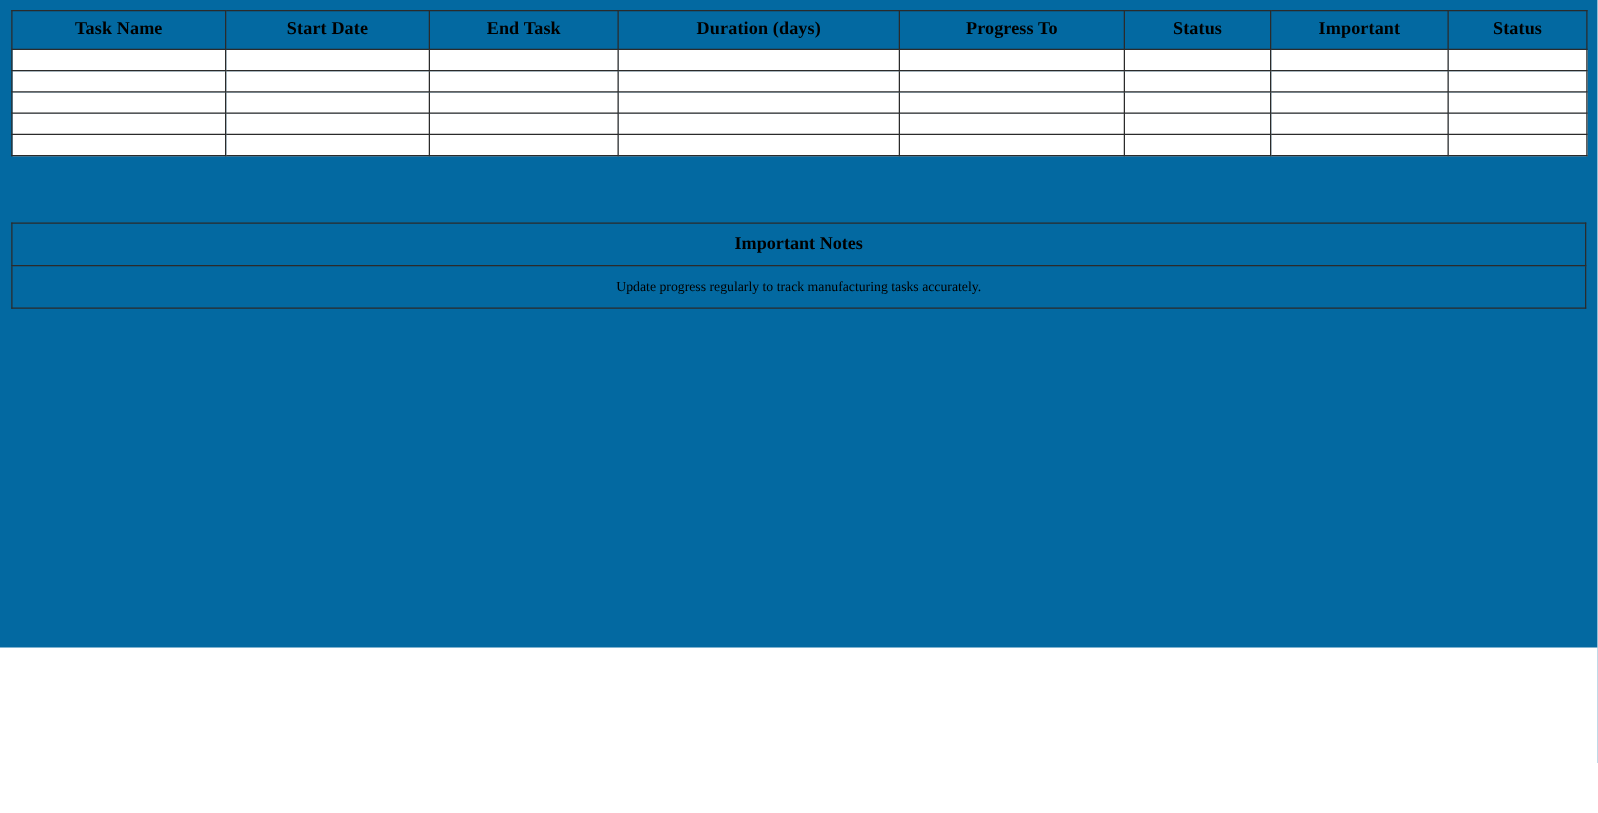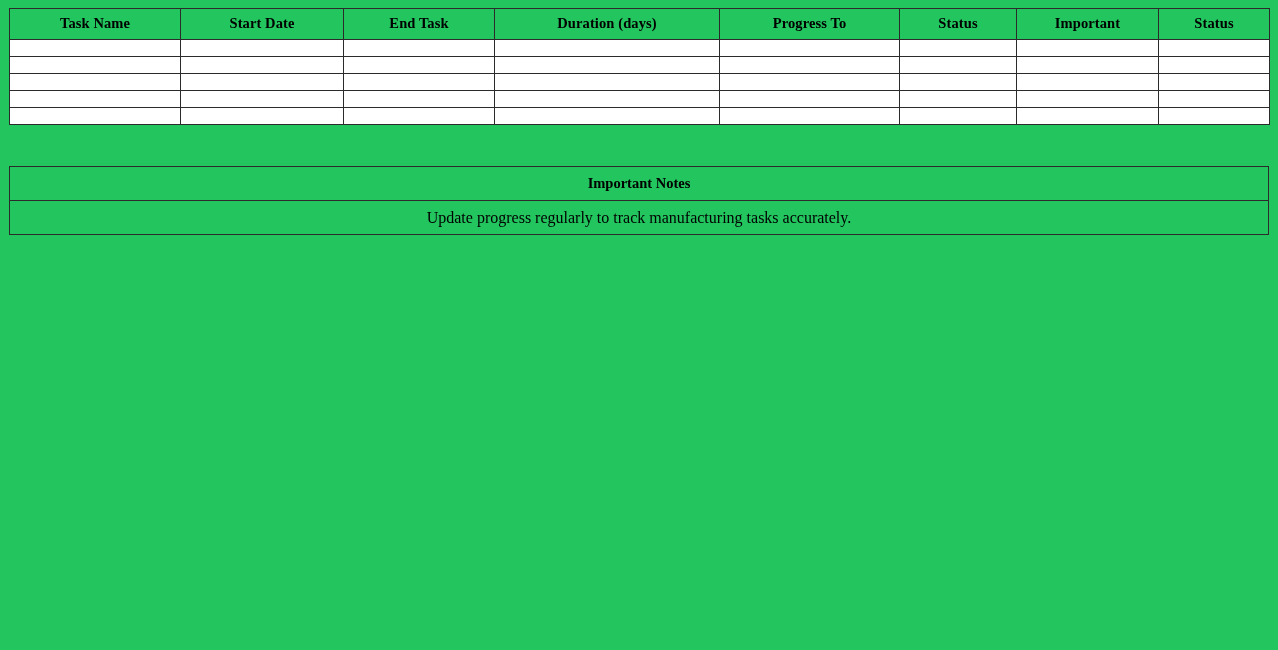--- a/index.html
+++ b/index.html
@@ -10,22 +10,22 @@
     height: 650px;
     overflow: hidden;
   }
   body {
     font-family: "Liberation Serif", "DejaVu Serif", serif;
     color: #000000;
   }
   .page {
     position: relative;
     width: 1278px;
-    height: 650px;
-    background: #22c55e;
+    height: 518px;
+    background: #0369a1;
   }
 
   
   .task-table-wrap {
     position: absolute;
     left: 9px;
     top: 8px;
     width: 1260px;
   }
   table.grid {
@@ -61,21 +61,21 @@
   .c-duration { width: 225px; }
   .c-assigned { width: 180px; }
   .c-status   { width: 117px; }
   .c-progress { width: 142px; }
   .c-notes    { width: 111px; }
 
   
   .notes-table-wrap {
     position: absolute;
     left: 9px;
-    top: 166px;
+    top: 178px;
     width: 1260px;
   }
   table.notes {
     border-collapse: collapse;
     table-layout: fixed;
     width: 1260px;
     border: 1px solid #2b2b2b;
   }
   table.notes th,
   table.notes td {
@@ -84,21 +84,21 @@
     vertical-align: middle;
     height: 33px;
     padding: 0 4px;
   }
   table.notes th {
     font-weight: bold;
     font-size: 14.5px;
   }
   table.notes td {
     font-weight: normal;
-    font-size: 16px;
+    font-size: 11px;
   }
 </style>
 </head>
 <body>
 
 <div class="page">
 
   <div class="task-table-wrap">
     <table class="grid">
       <colgroup>

